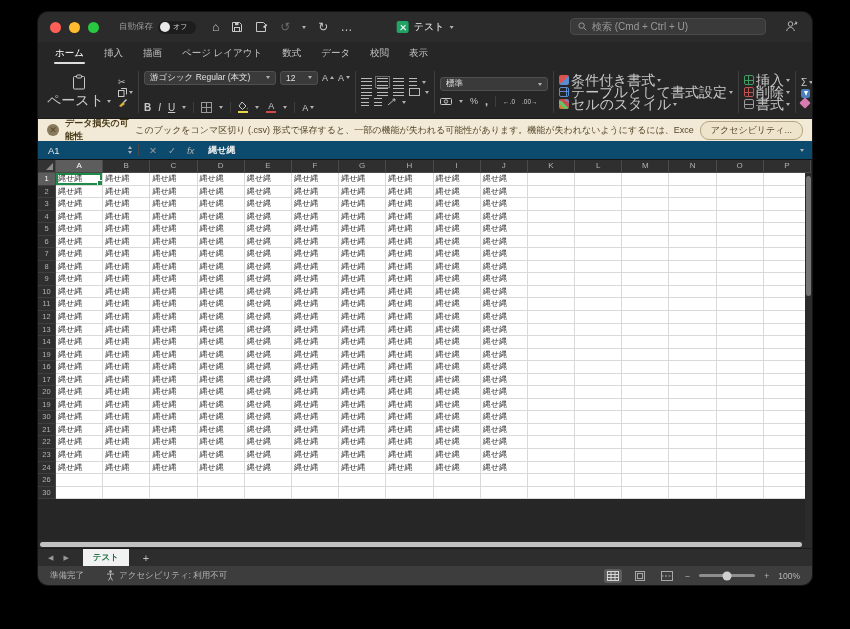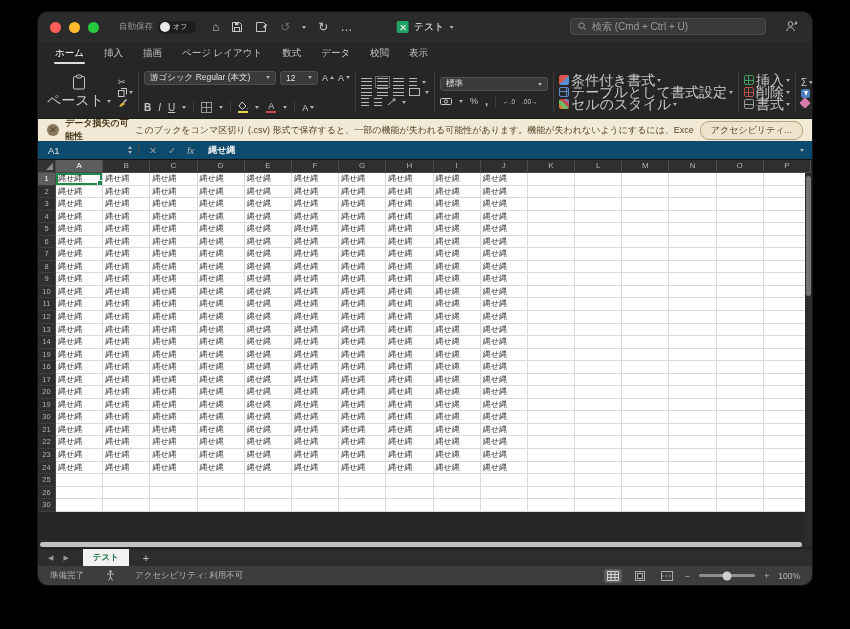--- a/index.html
+++ b/index.html
@@ -112,21 +112,21 @@
   .sheetbar{height:17px;background:#2d2d2d;border-top:1px solid #1d1d1d;display:flex;align-items:center;flex:0 0 auto;color:#9a9a9a}
   .sheetnav{display:flex;gap:10px;margin:0 14px 0 10px;font-size:7px}
   .sheettab{height:17px;width:46px;background:#f2f2f2;color:#1e7145;font-size:8.5px;font-weight:bold;display:flex;align-items:center;justify-content:center}
   .addsheet{margin-left:14px;font-size:11px;color:#c0c0c0}
   .statusbar{height:19px;background:#3d3d3d;display:flex;align-items:center;padding:0 12px;font-size:8.5px;color:#b8b8b8;flex:0 0 auto;gap:22px}
   .sright{margin-left:auto;display:flex;align-items:center;gap:9px}
   .viewic{width:18px;height:14px;display:flex;align-items:center;justify-content:center;border-radius:3px}
   .viewic.active{background:#5d5d5d}
   .slider{width:56px;height:3px;background:#8f8f8f;border-radius:2px;position:relative}
   .sknob{position:absolute;left:50%;top:50%;transform:translate(-50%,-50%);width:9px;height:9px;border-radius:50%;background:#cfcfcf}
-  .acc{display:flex;align-items:center;gap:20px}
+  .acc{display:flex;align-items:center;gap:4px}
 </style>
 </head>
 <body>
 
 <div class="window">
 
   <div class="titlebar">
     <span class="tl red"></span>
     <span class="tl yel"></span>
     <span class="tl grn"></span>
@@ -907,39 +907,20 @@
           <div class="cell">縄せ縄</div>
           <div class="cell">縄せ縄</div>
           <div class="cell">縄せ縄</div>
           <div class="cell">縄せ縄</div>
           <div class="cell">縄せ縄</div>
           <div class="cell">縄せ縄</div>
           <div class="cell">縄せ縄</div>
           <div class="cell">縄せ縄</div>
           <div class="cell">縄せ縄</div>
           <div class="cell">縄せ縄</div>
-          <div class="cell"></div>
-          <div class="cell"></div>
-          <div class="cell"></div>
-          <div class="cell"></div>
-          <div class="cell"></div>
-          <div class="cell"></div>
-        </div>
-        <div class="grow">
-          <div class="rowh">25</div>
-          <div class="cell"></div>
-          <div class="cell"></div>
-          <div class="cell"></div>
-          <div class="cell"></div>
-          <div class="cell"></div>
-          <div class="cell"></div>
-          <div class="cell"></div>
-          <div class="cell"></div>
-          <div class="cell"></div>
-          <div class="cell"></div>
           <div class="cell"></div>
           <div class="cell"></div>
           <div class="cell"></div>
           <div class="cell"></div>
           <div class="cell"></div>
           <div class="cell"></div>
         </div>
         <div class="grow">
           <div class="rowh">26</div>
           <div class="cell"></div>

